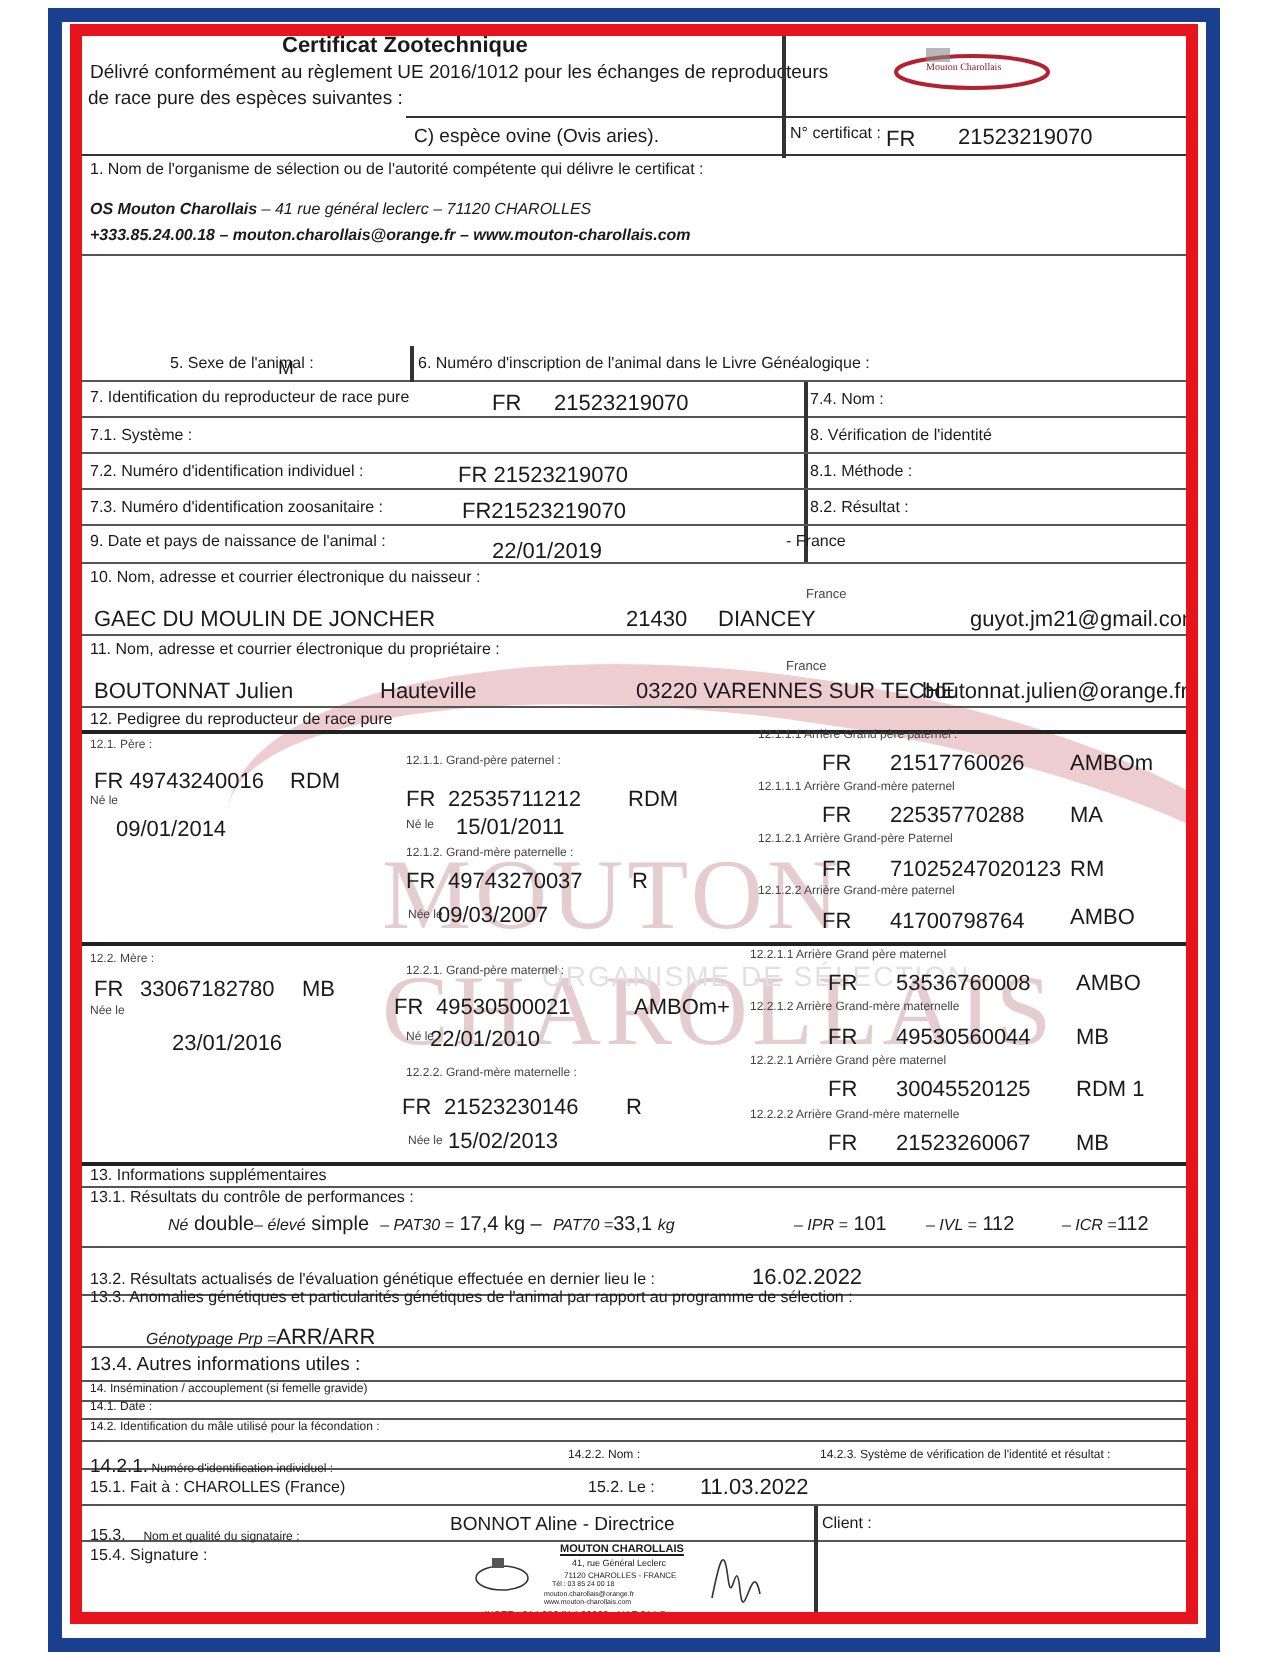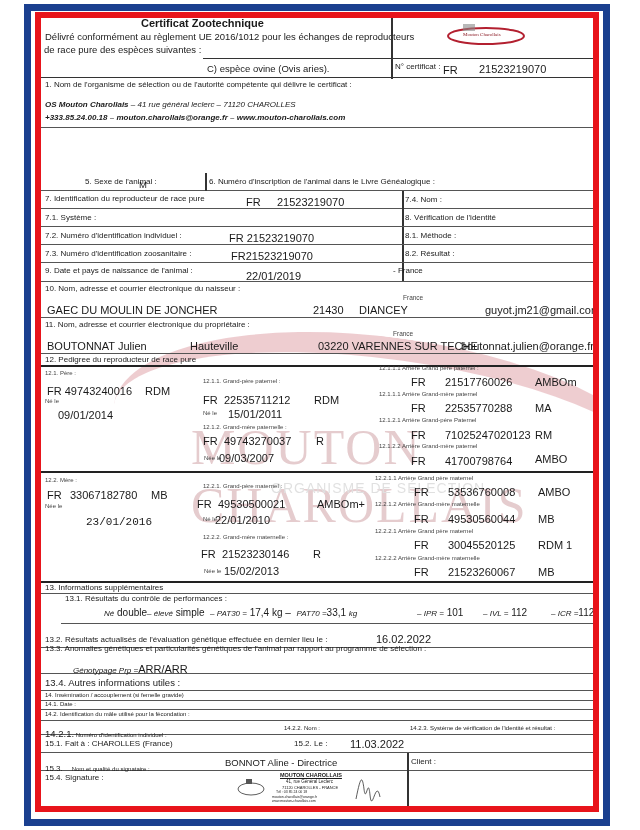--- a/index.html
+++ b/index.html
@@ -167,21 +167,21 @@
     <div class="abs lg" style="left:404px;top:88px;">41700798764</div>
     <div class="abs lg" style="left:494px;top:86px;">AMBO</div>
   </div>
 
   <div class="row thick" style="top:455px;height:110px;">
     <div class="abs xs" style="left:4px;top:4px;">12.2.  Mère :</div>
     <div class="abs lg" style="left:6px;top:16px;">FR</div>
     <div class="abs lg" style="left:29px;top:16px;">33067182780</div>
     <div class="abs lg" style="left:110px;top:16px;">MB</div>
     <div class="abs xs" style="left:4px;top:30px;">Née le</div>
-    <div class="abs lg" style="left:45px;top:43px;font-family:Liberation Mono, monospace;">23/01/2016</div>
+    <div class="abs lg" style="left:45px;top:43px;">23/01/2016</div>
 
     <div class="abs xs" style="left:162px;top:10px;">12.2.1.  Grand-père maternel :</div>
     <div class="abs lg" style="left:156px;top:25px;">FR</div>
     <div class="abs lg" style="left:177px;top:25px;">49530500021</div>
     <div class="abs lg" style="left:276px;top:25px;">AMBOm+</div>
     <div class="abs xs" style="left:162px;top:43px;">Né le</div>
     <div class="abs lg" style="left:174px;top:41px;">22/01/2010</div>
     <div class="abs xs" style="left:162px;top:61px;">12.2.2.  Grand-mère maternelle :</div>
     <div class="abs lg" style="left:160px;top:75px;">FR</div>
     <div class="abs lg" style="left:181px;top:75px;">21523230146</div>
@@ -203,21 +203,21 @@
     <div class="abs lg" style="left:497px;top:66px;">RDM 1</div>
     <div class="abs xs" style="left:334px;top:82px;">12.2.2.2 Arrière Grand-mère maternelle</div>
     <div class="abs lg" style="left:373px;top:93px;">FR</div>
     <div class="abs lg" style="left:407px;top:93px;">21523260067</div>
     <div class="abs lg" style="left:497px;top:93px;">MB</div>
   </div>
 
   <div class="row" style="top:565px;height:11px;">
     <div class="abs sm" style="left:4px;top:0px;">13.      Informations supplémentaires</div>
   </div>
-  <div class="row" style="top:576px;height:30px;margin-left:20px;">
+  <div class="row" style="top:576px;height:30px;">
     <div class="abs sm" style="left:4px;top:0px;">13.1.   Résultats du contrôle de performances :</div>
     <div class="abs" style="left:43px;top:13px;font-size:10px;">
       <span class="it sm">Né</span>
       <span>double</span><span class="it sm">– élevé</span>
       <span>simple</span>
       &nbsp;<span class="it sm">– PAT30 =</span>
       <span>17,4 kg –</span>
       &nbsp;<span class="it sm">PAT70 =</span><span>33,1</span>
       <span class="it sm">kg</span>
     </div>

